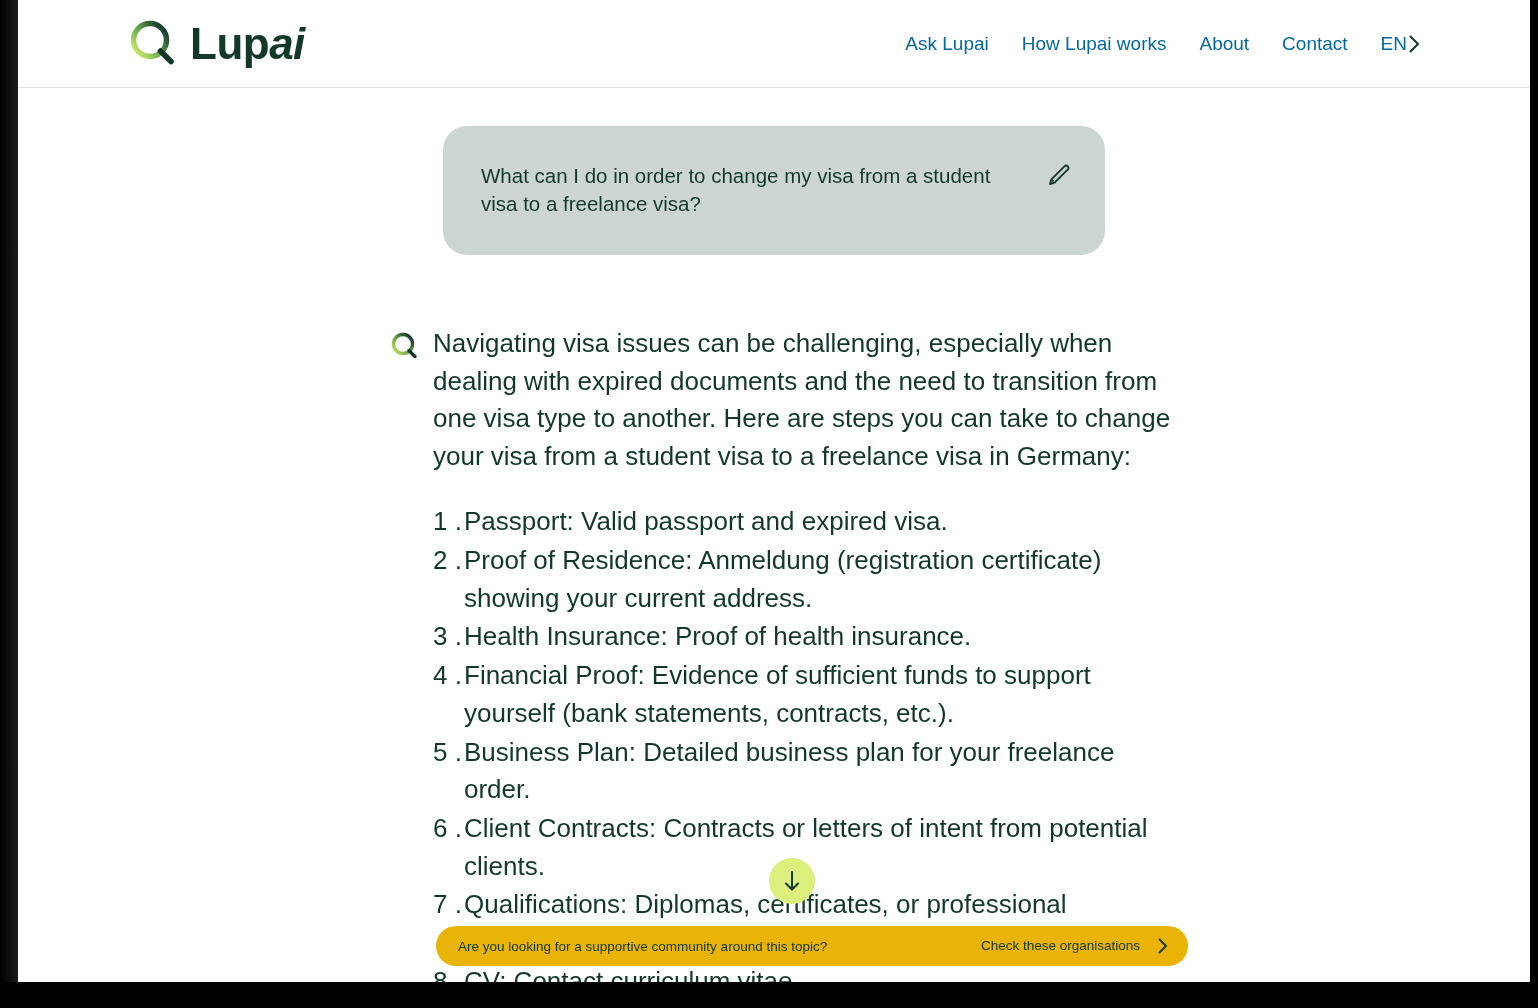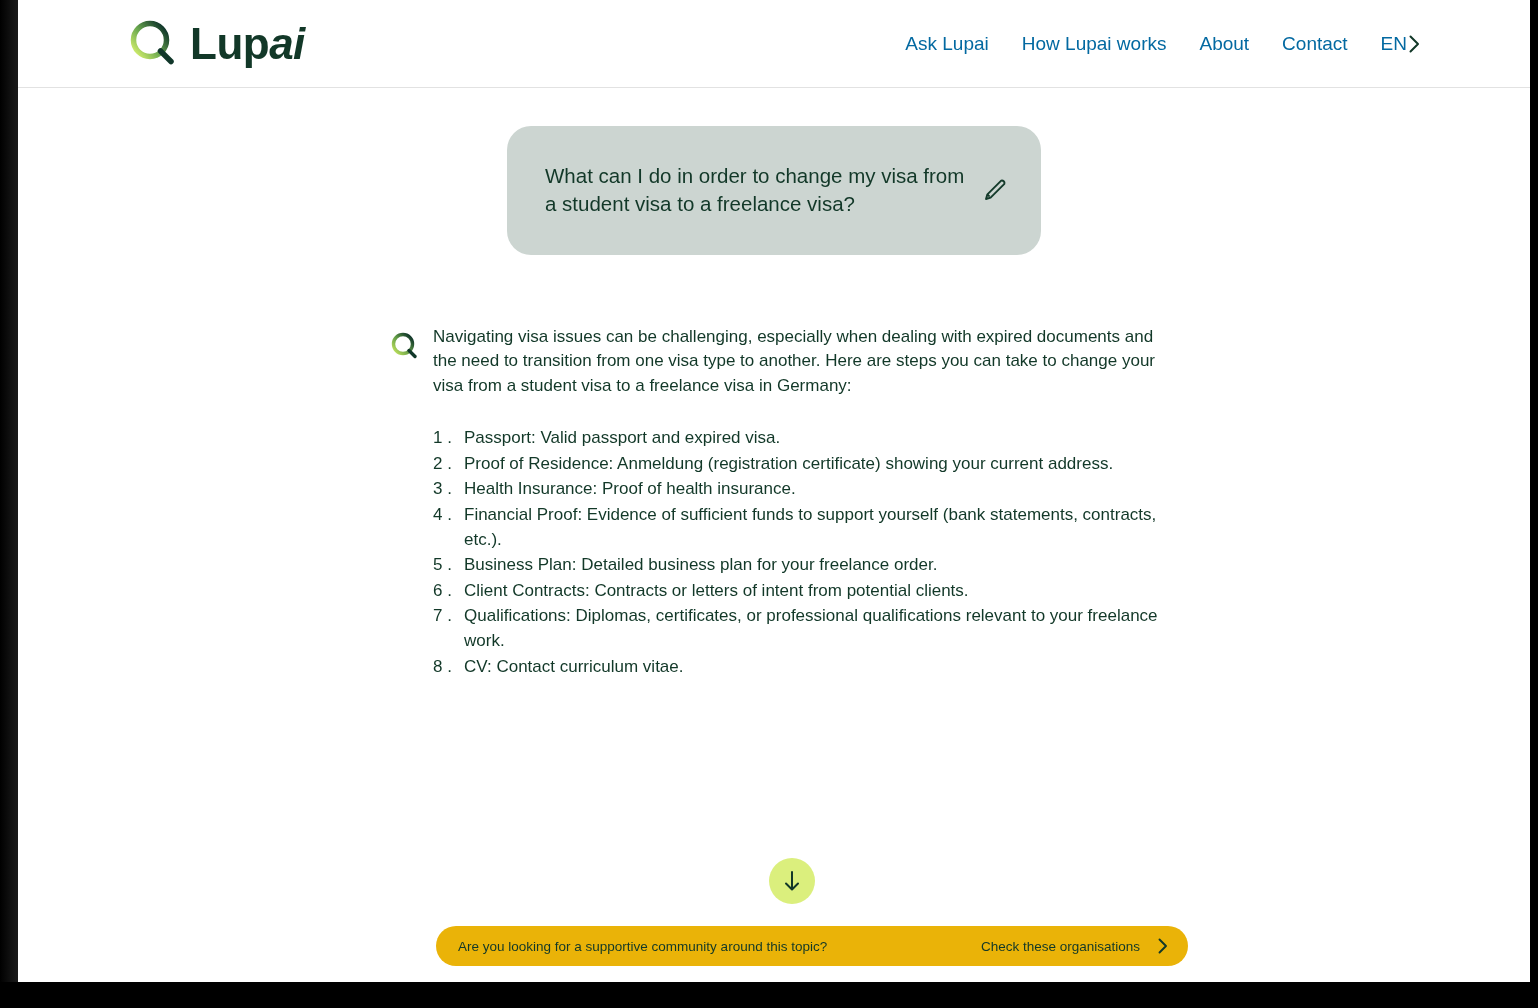--- a/index.html
+++ b/index.html
@@ -107,26 +107,26 @@
     width: 1512px;
     position: relative;
   }
 
   
   .q-bubble-wrap {
     display: flex;
     justify-content: center;
   }
   .q-bubble {
-    width: 534px;
+    width: 662px;
     background: #ccd5d1;
     border-radius: 24px;
     padding: 36px 34px 36px 38px;
     display: flex;
-    align-items: center;
+    align-items: flex-start;
     gap: 16px;
     min-height: 124px;
   }
   .q-text {
     flex: 1;
     font-size: 20.5px;
     line-height: 1.38;
     color: #123828;
   }
   .pencil-icon { width: 26px; height: 26px; flex: 0 0 26px; display: block; cursor: pointer; }
@@ -134,21 +134,21 @@
   
   .answer {
     margin: 70px 0 0 0;
     padding-left: 372px;
     display: flex;
     gap: 13px;
   }
   .answer-mark { width: 30px; height: 30px; flex: 0 0 30px; margin-top: 6px; }
   .answer-body {
     width: 740px;
-    font-size: 17px;
+    font-size: 26px;
     line-height: 1.46;
     color: #123828;
   }
   .para { margin-bottom: 27px; }
   .para:last-child { margin-bottom: 0; }
 
   ol.steps {
     list-style: none;
     counter-reset: stepnum;
     margin: 0;
@@ -200,21 +200,21 @@
     height: 40px;
     display: flex;
     align-items: center;
     padding: 0 20px 0 22px;
     cursor: pointer;
   }
   .promo-left { font-size: 13.5px; color: #123828; }
   .promo-right {
     margin-left: auto;
     display: flex;
-    align-items: center;
+    align-items: flex-start;
     gap: 18px;
   }
   .promo-cta { font-size: 13.5px; color: #123828; }
   .chev-right-sm { width: 10px; height: 16px; display: block; }
 </style>
 </head>
 <body>
 
 <div class="screen">
 

